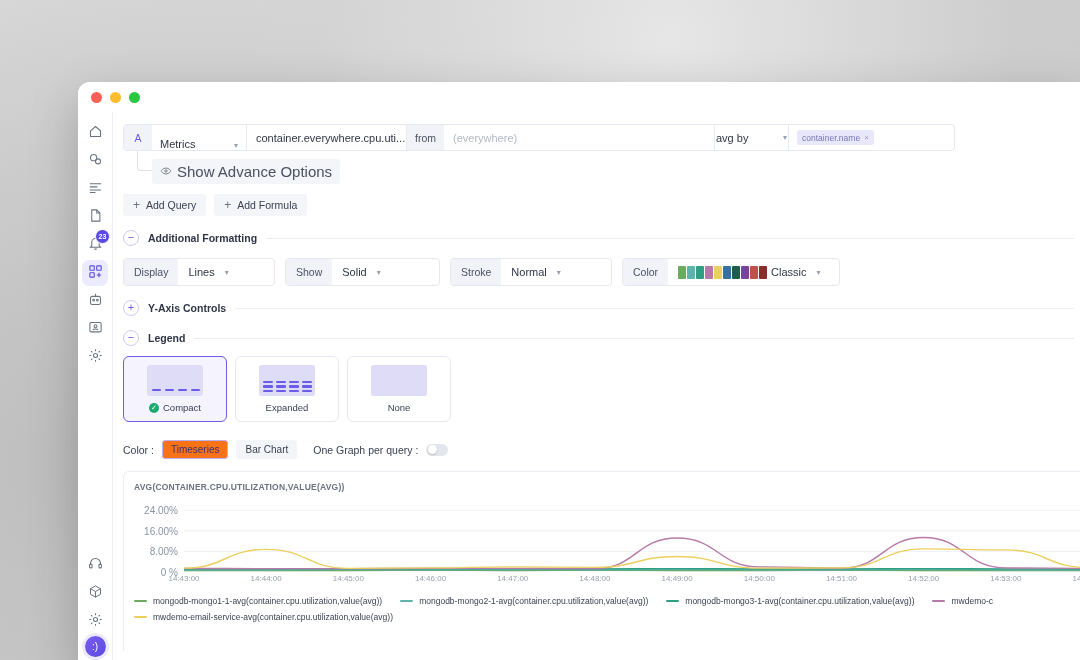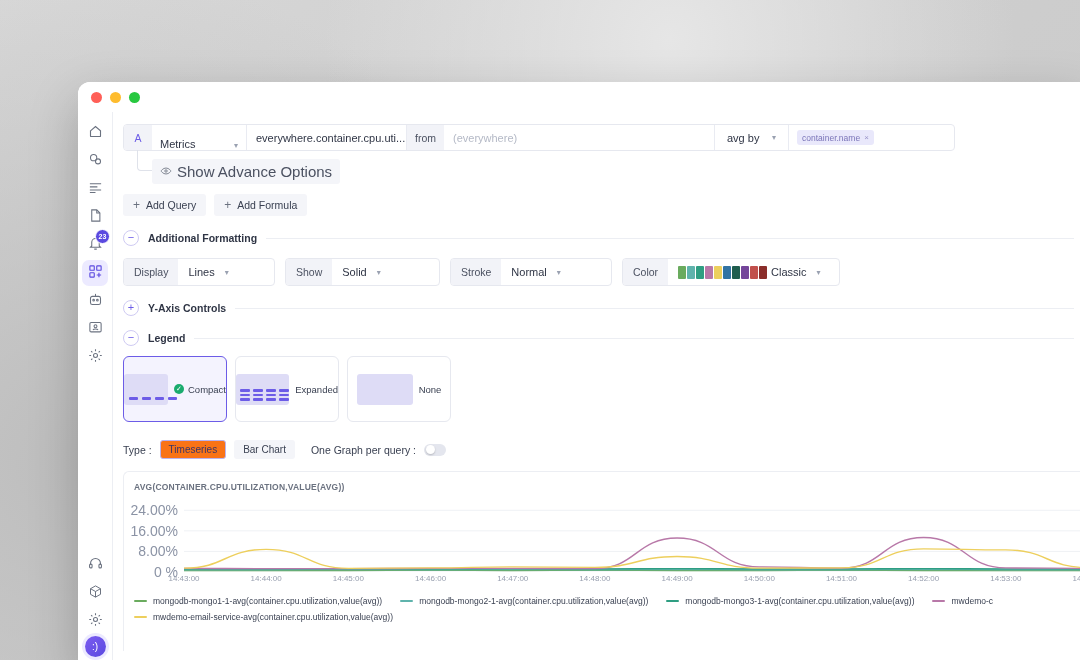--- a/index.html
+++ b/index.html
@@ -83,21 +83,21 @@
     width:37px; background:#f2f3f8; color:#4b5161; font-size:10.5px;
     display:flex; align-items:center; justify-content:center;
   }
   .q-every{
     flex:1; display:flex; align-items:center; padding:0 9px;
     font-size:11px; color:#b4b9c6;
   }
   .q-aggsel{
     width:75px; border-left:1px solid #e9ebf2; border-right:1px solid #e9ebf2;
     display:flex; align-items:center; justify-content:space-between;
-    padding:0 12px; font-size:11px; color:#2f3545; box-sizing:border-box;
+    padding:0 1px; font-size:11px; color:#2f3545; box-sizing:border-box;
   }
   .q-tags{ width:165px; display:flex; align-items:center; padding-left:8px; box-sizing:border-box; }
   .tag{
     background:#e9e8fb; color:#7a74b8; font-size:8.5px; border-radius:3px;
     padding:2.5px 5px; display:inline-flex; align-items:center; gap:4px;
   }
   .tag .x{ color:#9a95c9; font-size:8px; }
   .caret{ font-size:8px; color:#9aa1b1; }
 
   
@@ -146,21 +146,21 @@
     display:flex; align-items:center; justify-content:flex-start;
     padding:0 8px 0 10px; font-size:11px; color:#2f3545; gap:10px;
   }
   .swatches{ display:flex; gap:1px; margin-right:4px; }
   .sw{ width:8px; height:13px; border-radius:1px; }
 
   
   .legend-cards{ display:flex; gap:8px; margin-top:10px; }
   .lcard{
     width:104px; height:66px; border:1px solid #e6e8ef; border-radius:6px;
-    background:#fff; display:flex; align-items:center;
+    background:#fff; display:flex; flex-direction:column; align-items:center;
     justify-content:center; gap:6px; box-sizing:border-box;
   }
   .lcard.sel{ border:1.5px solid #6c5ce7; background:#f4f3fe; }
   .lcard .thumb{ width:56px; height:31px; background:#dedcf6; border-radius:3px; position:relative; }
   .lcard .cap{ font-size:9.5px; color:#3a4152; display:flex; align-items:center; gap:4px; }
   .check{
     width:10px; height:10px; border-radius:50%; background:#1aab6e;
     color:#fff; font-size:7px; line-height:10px; text-align:center;
   }
   .dash-row{ position:absolute; left:5px; bottom:5px; display:flex; gap:4px; }
@@ -179,21 +179,21 @@
   
   .chart-panel{
     margin-top:12px; margin-right:0; border:1px solid #eceef3;
     border-right:none; border-bottom:none;
     border-radius:6px 0 0 0; background:#fff; padding:10px 0 0 10px;
     height:180px; box-sizing:border-box;
   }
   .chart-title{ font-size:8.5px; font-weight:bold; color:#6b7280; letter-spacing:.2px; }
   .plot-wrap{ position:relative; height:72px; margin-top:8px; }
   .ylabels{ position:absolute; left:0; top:0; width:48px; height:72px; }
-  .ylab{ position:absolute; right:4px; font-size:14px; color:#8b93a5; transform:translateY(-50%); }
+  .ylab{ position:absolute; right:4px; font-size:10px; color:#8b93a5; transform:translateY(-50%); }
   .plot{ position:absolute; left:50px; right:0; top:0; height:72px; }
   .xaxis{ position:relative; height:14px; margin-left:50px; }
   .xtick{ position:absolute; font-size:8px; color:#99a0b0; transform:translateX(-50%); top:2px; }
 
   .chart-legend{ margin-top:6px; font-size:8.5px; color:#3a4152; line-height:14px; }
   .cl-item{ display:inline-flex; align-items:center; gap:6px; margin-right:18px; white-space:nowrap; }
   .cl-line{ width:13px; height:2px; border-radius:1px; flex:0 0 13px; }
 </style>
 </head>
 <body>
@@ -319,21 +319,21 @@
     </div>
 
     <div class="main">
 
       <div class="query-row">
         <div class="q-letter">A</div>
         <div class="q-sel">
           <span>Metrics</span>
           <span class="caret">▾</span>
         </div>
-        <div class="q-metric">everywhere.container.cpu.uti...</div>
+        <div class="q-metric">container.everywhere.cpu.uti...</div>
         <div class="q-from">from</div>
         <div class="q-every" placeholder="(everywhere)">(everywhere)</div>
         <div class="q-aggsel">
           <span>avg by</span>
           <span class="caret">▾</span>
         </div>
         <div class="q-tags">
           <span class="tag">
             <span>container.name</span>
             <span class="x">×</span>
@@ -474,21 +474,21 @@
         </div>
         <div class="lcard">
           <div class="thumb"></div>
           <div class="cap">
             <span>None</span>
           </div>
         </div>
       </div>
 
       <div class="type-row">
-        <span>Type :</span>
+        <span>Color :</span>
         <span class="chip sel">Timeseries</span>
         <span class="chip">Bar Chart</span>
         <span style="margin-left:8px">One Graph per query :</span>
         <span class="toggle">
             <span class="knob"></span>
           </span>
       </div>
 
       <div class="chart-panel">
         <div class="chart-title">AVG(CONTAINER.CPU.UTILIZATION,VALUE(AVG))</div>

